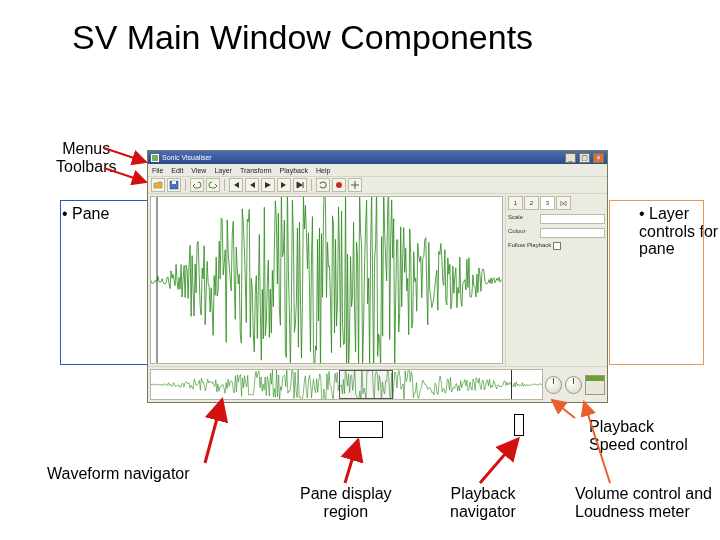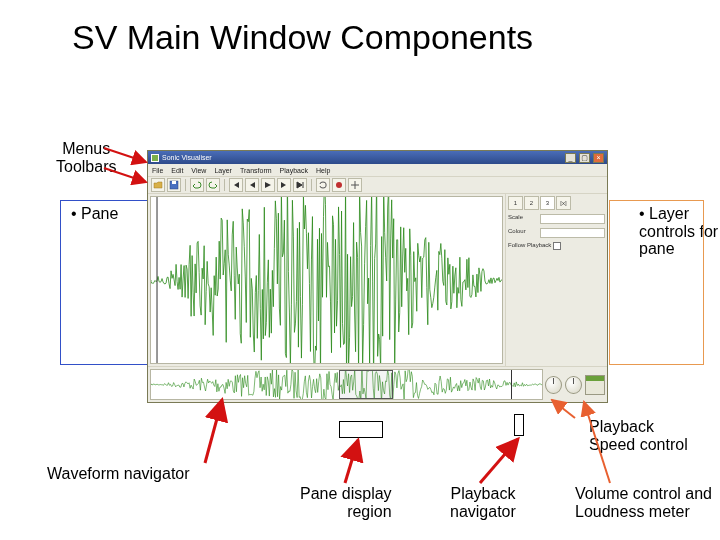--- a/index.html
+++ b/index.html
@@ -16,25 +16,25 @@
     top: 18px;
     left: 60px;
     font-size: 34px;
     font-weight: 400;
     color: #000;
     margin-left: 12px;
   }
   
   .label { position: absolute; color: #000; }
   .label-menus { top: 140px; left: 56px; font-size: 16px; text-align: center; line-height: 1.1; }
-  .label-pane { top: 205px; left: 62px; font-size: 16px; padding-left: 9px; }
+  .label-pane { top: 205px; left: 62px; font-size: 16px; }
   .label-layer { top: 205px; left: 614px; font-size: 16px; width: 85px; line-height: 1.1; margin-left: 25px; }
   .label-playback-speed { top: 418px; left: 589px; font-size: 16px; line-height: 1.1; }
   .label-waveform-nav { top: 465px; left: 47px; font-size: 16px; text-align: right; }
-  .label-pane-display { top: 485px; left: 300px; font-size: 16px; text-align: right; line-height: 1.1; }
+  .label-pane-display { top: 485px; left: 300px; font-size: 16px; text-align: center; line-height: 1.1; }
   .label-playback-pos { top: 485px; left: 450px; font-size: 16px; text-align: center; line-height: 1.1; }
   .label-volume { top: 485px; left: 575px; font-size: 16px; line-height: 1.1; }
 
   
   .arrow { position: absolute; }
 
   
   .nav-highlight {
     position: absolute;
     top: 200px; left: 60px;

